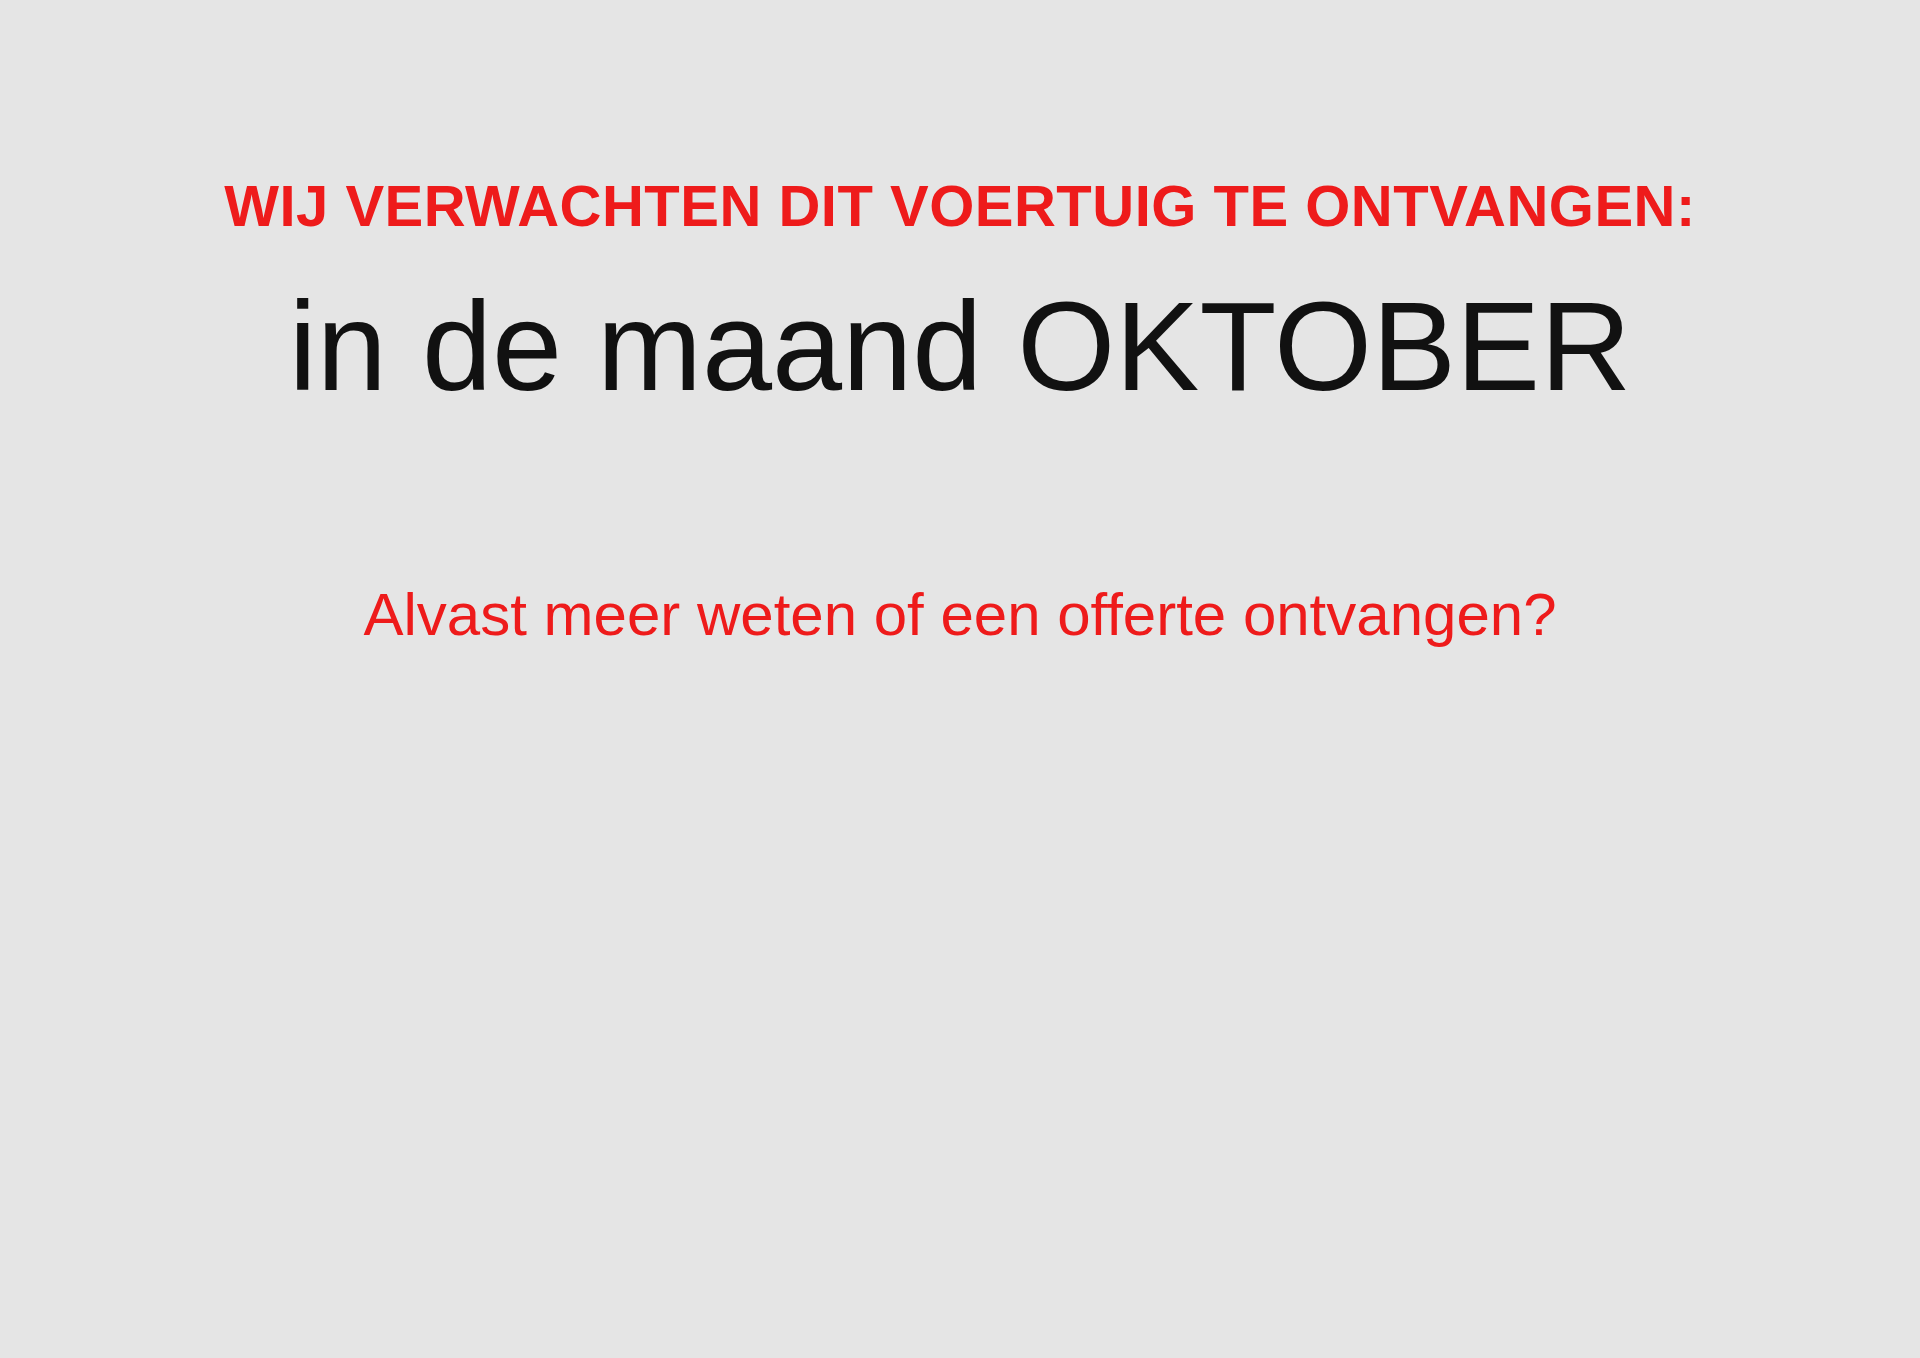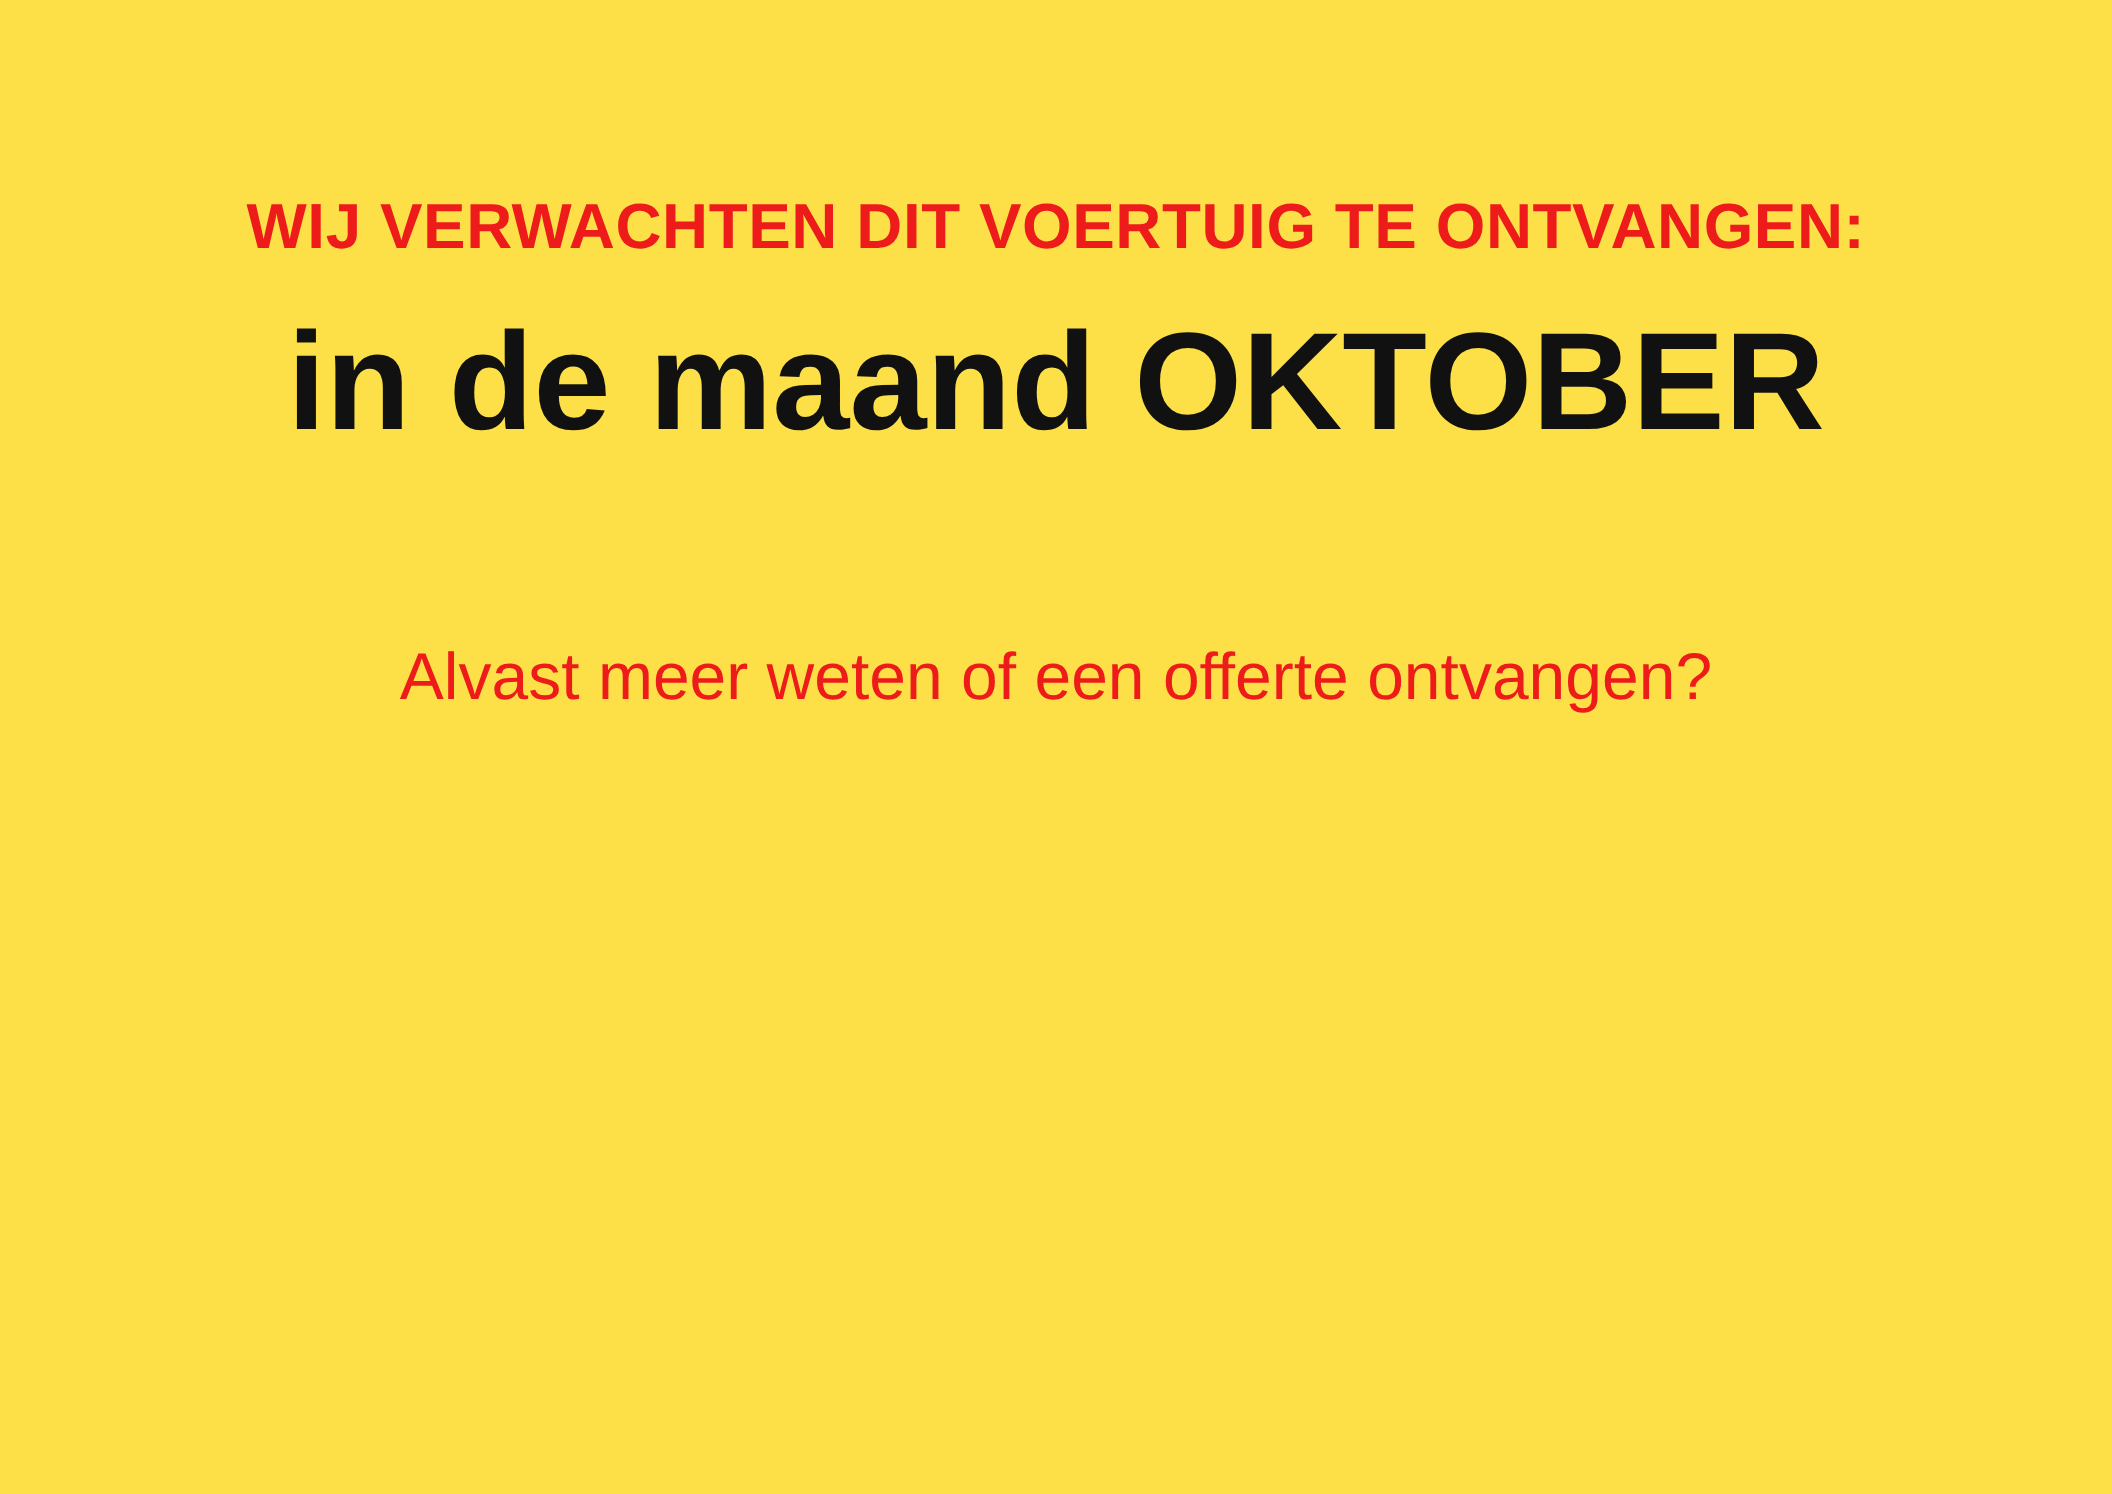--- a/index.html
+++ b/index.html
@@ -11,21 +11,21 @@
     width: 1920px;
     height: 1358px;
     font-family: "Liberation Sans", sans-serif;
     color: #000000;
     overflow: hidden;
   }
   .poster {
     position: relative;
     width: 1920px;
     height: 1358px;
-    background: #fde047;
+    background: #e5e5e5;
     box-sizing: border-box;
     padding: 16px;
   }
   .line {
     text-align: center;
     white-space: nowrap;
   }
   .headline-red {
     position: absolute;
     left: 0;
@@ -35,21 +35,21 @@
     font-weight: 700;
     color: #ee1b1b;
     letter-spacing: 0.5px;
   }
   .headline-black {
     position: absolute;
     left: 0;
     right: 0;
     top: 278px;
     font-size: 126px;
-    font-weight: 700;
+    font-weight: 400;
     color: #111111;
     letter-spacing: 0px;
     line-height: 1.1;
   }
   .sub-red {
     position: absolute;
     left: 0;
     right: 0;
     top: 578px;
     font-size: 60px;

